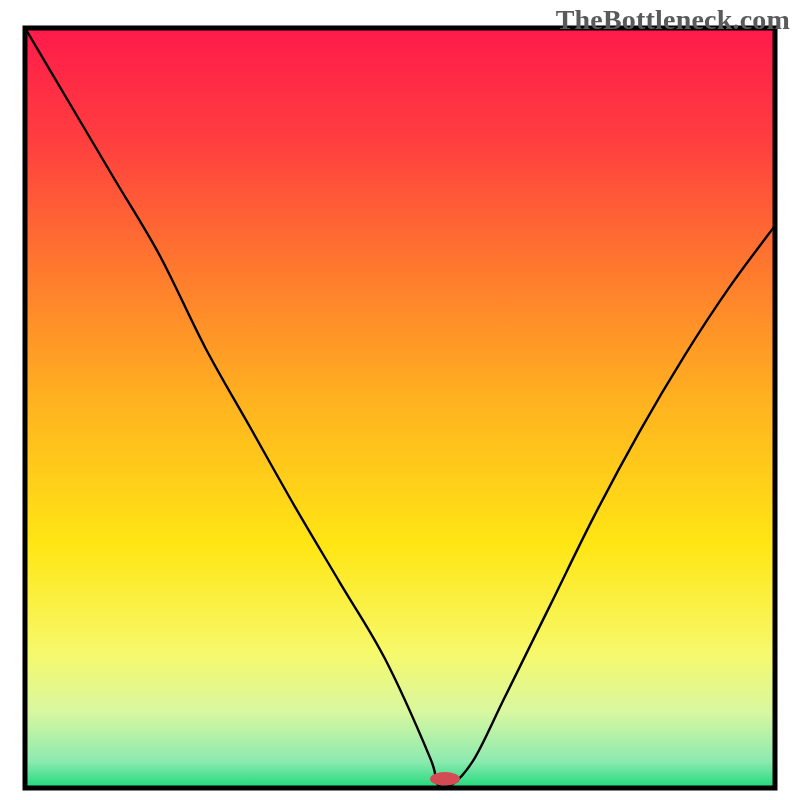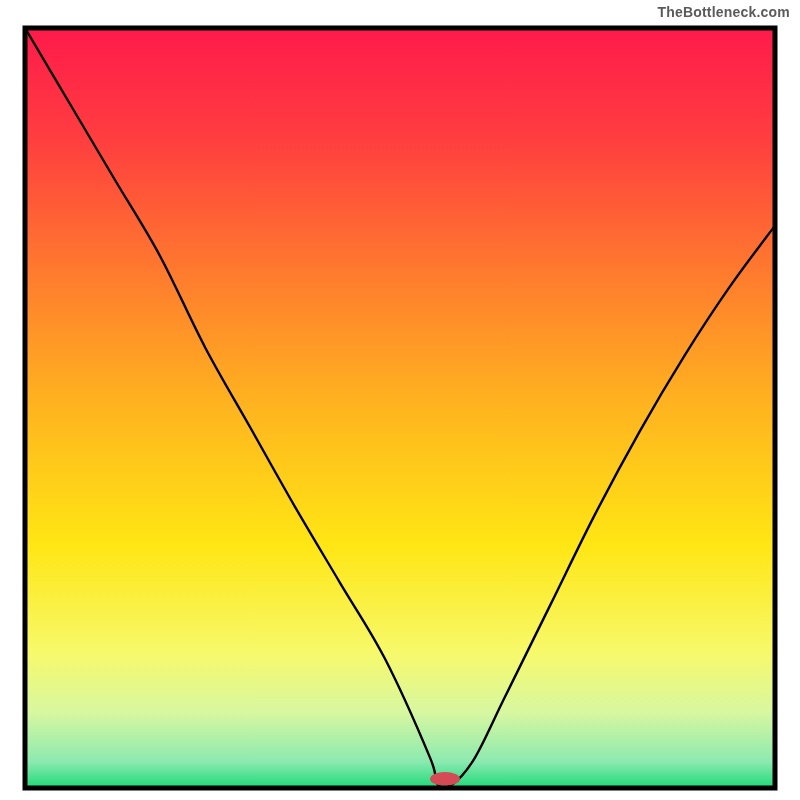--- a/index.html
+++ b/index.html
@@ -13,25 +13,26 @@
   }
   .stage {
     position: relative;
     width: 800px;
     height: 800px;
   }
   .watermark {
     position: absolute;
     top: 4px;
     right: 10px;
-    font-size: 14px;
+    font-size: 28px;
     font-weight: bold;
     color: #5a5a5a;
     letter-spacing: 0.2px;
     z-index: 10;
+    font-family: Liberation Serif, serif;
   }
   svg {
     display: block;
   }
 </style>
 </head>
 <body>
 
 <div class="stage">
   <div class="watermark">TheBottleneck.com</div>

